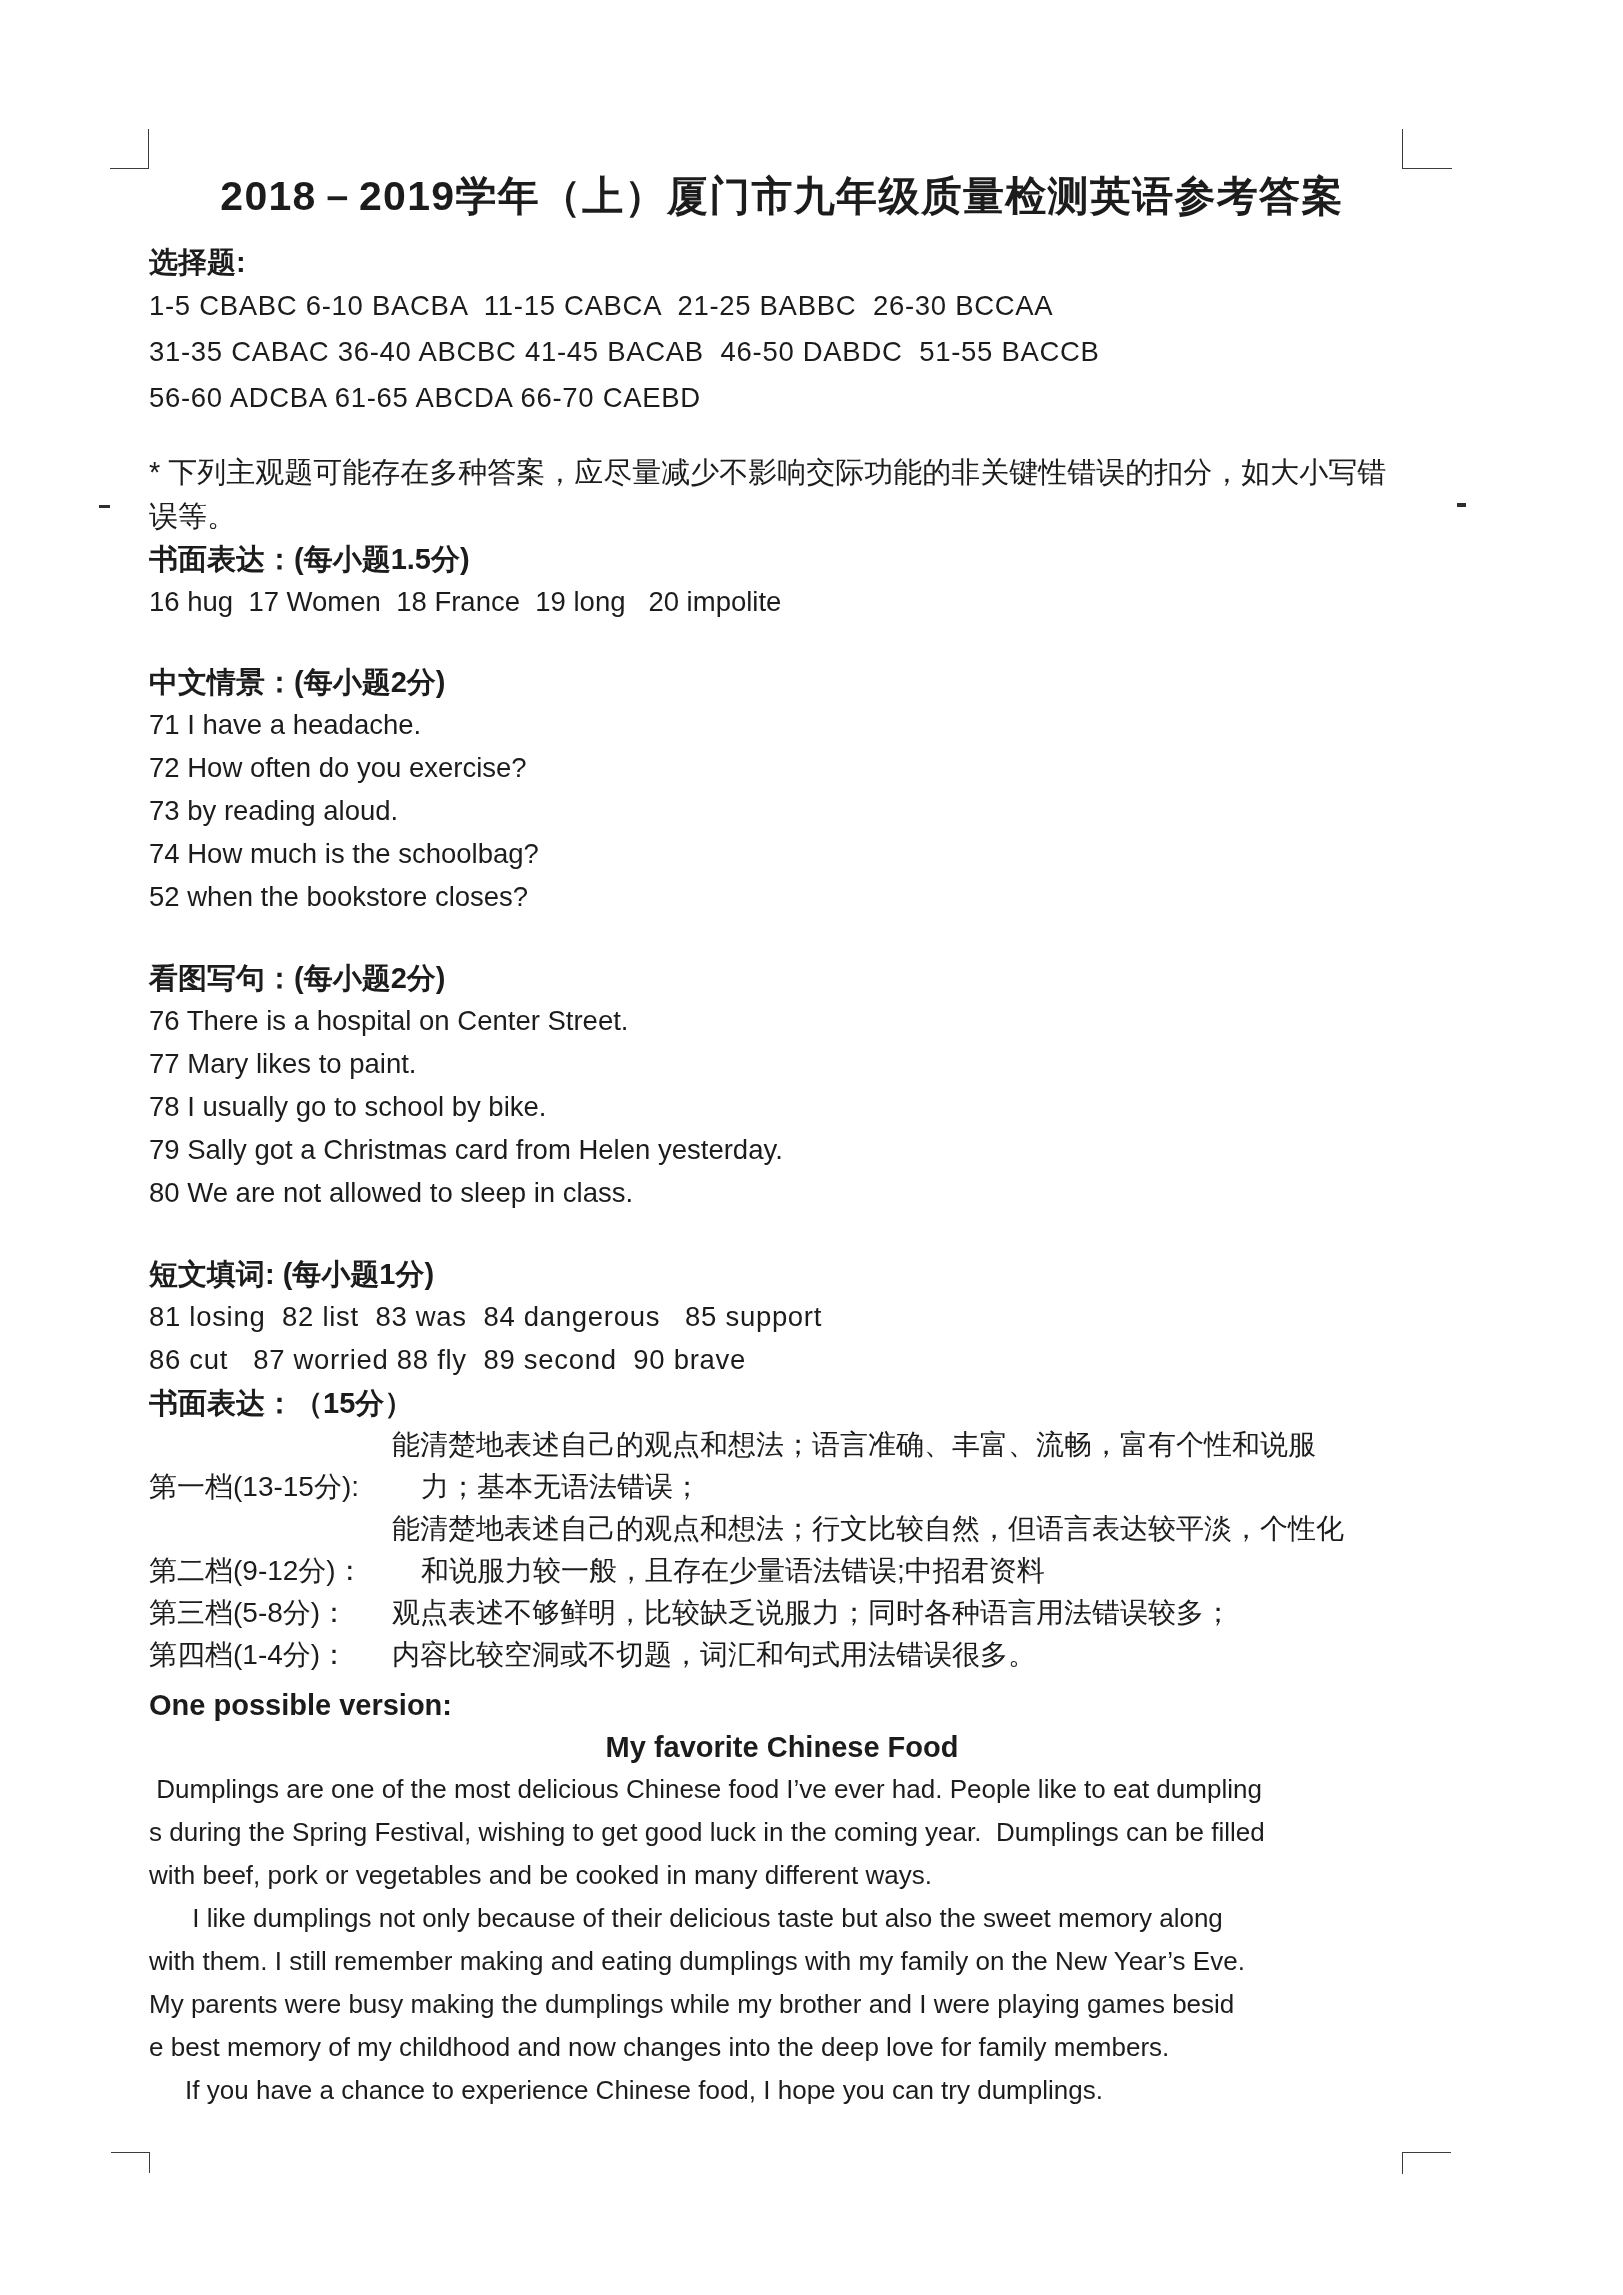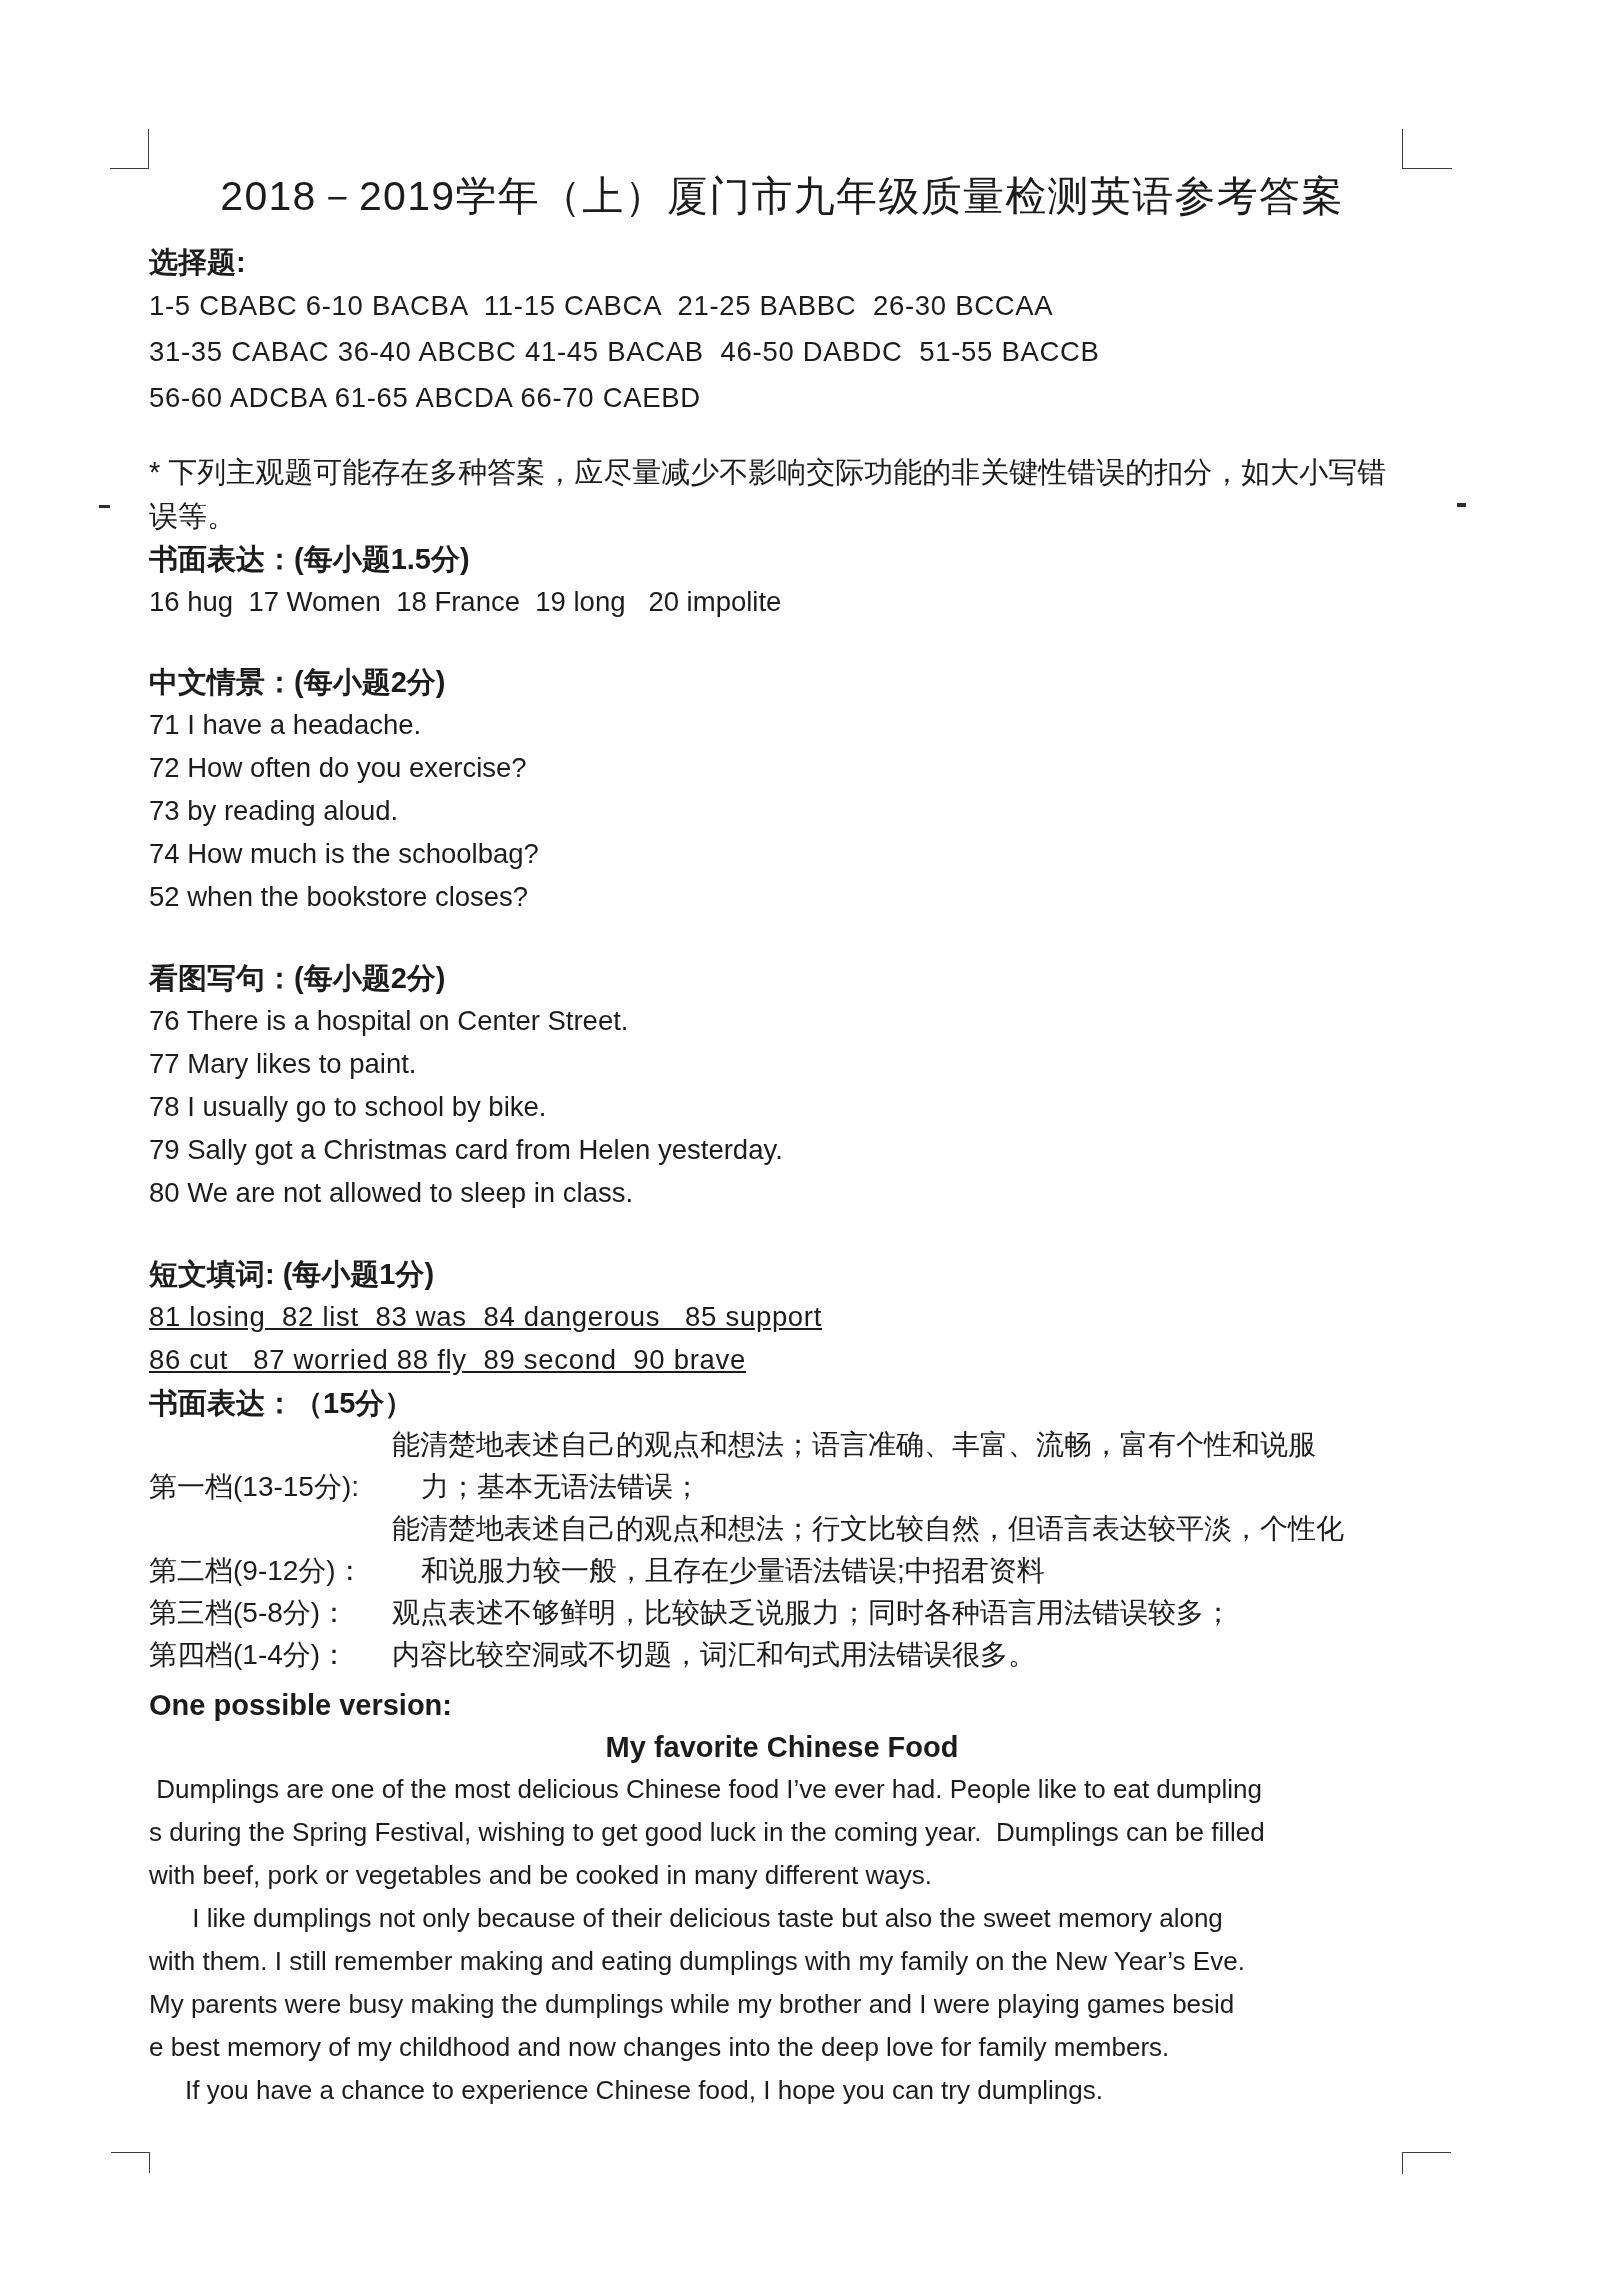--- a/index.html
+++ b/index.html
@@ -8,31 +8,31 @@
     width:1623px; height:2295px;
     background:#ffffff;
     font-family:"Liberation Sans", sans-serif;
     color:#1c1c1c;
     overflow:hidden;
   }
   .content { position:absolute; left:149px; top:169px; width:1266px; }
 
   .doc-title {
     text-align:center;
-    font-size:41px; font-weight:normal;
+    font-size:41px; font-weight:bold;
     line-height:55px; letter-spacing:1.3px;
     white-space:nowrap;
     margin:0 0 17px 0;
   }
 
   .h  { font-size:29px; font-weight:bold; line-height:42px; white-space:pre; }
   .ans { font-size:27.5px; line-height:46px; white-space:pre; letter-spacing:0.7px; }
   .note-line { font-size:29px; line-height:44px; white-space:pre; }
   .en-line { font-size:27.5px; line-height:43px; white-space:pre; }
-  .cloze-line { font-size:27.5px; line-height:43px; white-space:pre; letter-spacing:0.7px;text-decoration:underline; }
+  .cloze-line { font-size:27.5px; line-height:43px; white-space:pre; letter-spacing:0.7px; }
 
   .sec-choice   { margin-bottom:29px; }
   .sec-note     { margin-bottom:0px;  }
   .sec-listen   { margin-bottom:38px; }
   .sec-chinese  { margin-bottom:39px; }
   .sec-picture  { margin-bottom:39px; }
   .sec-cloze    { margin-bottom:1.3px;  }
 
   .tier { display:flex; align-items:flex-end; }
   .tier-label { width:243px; flex:0 0 243px; font-size:28px; line-height:42px; white-space:pre; }

